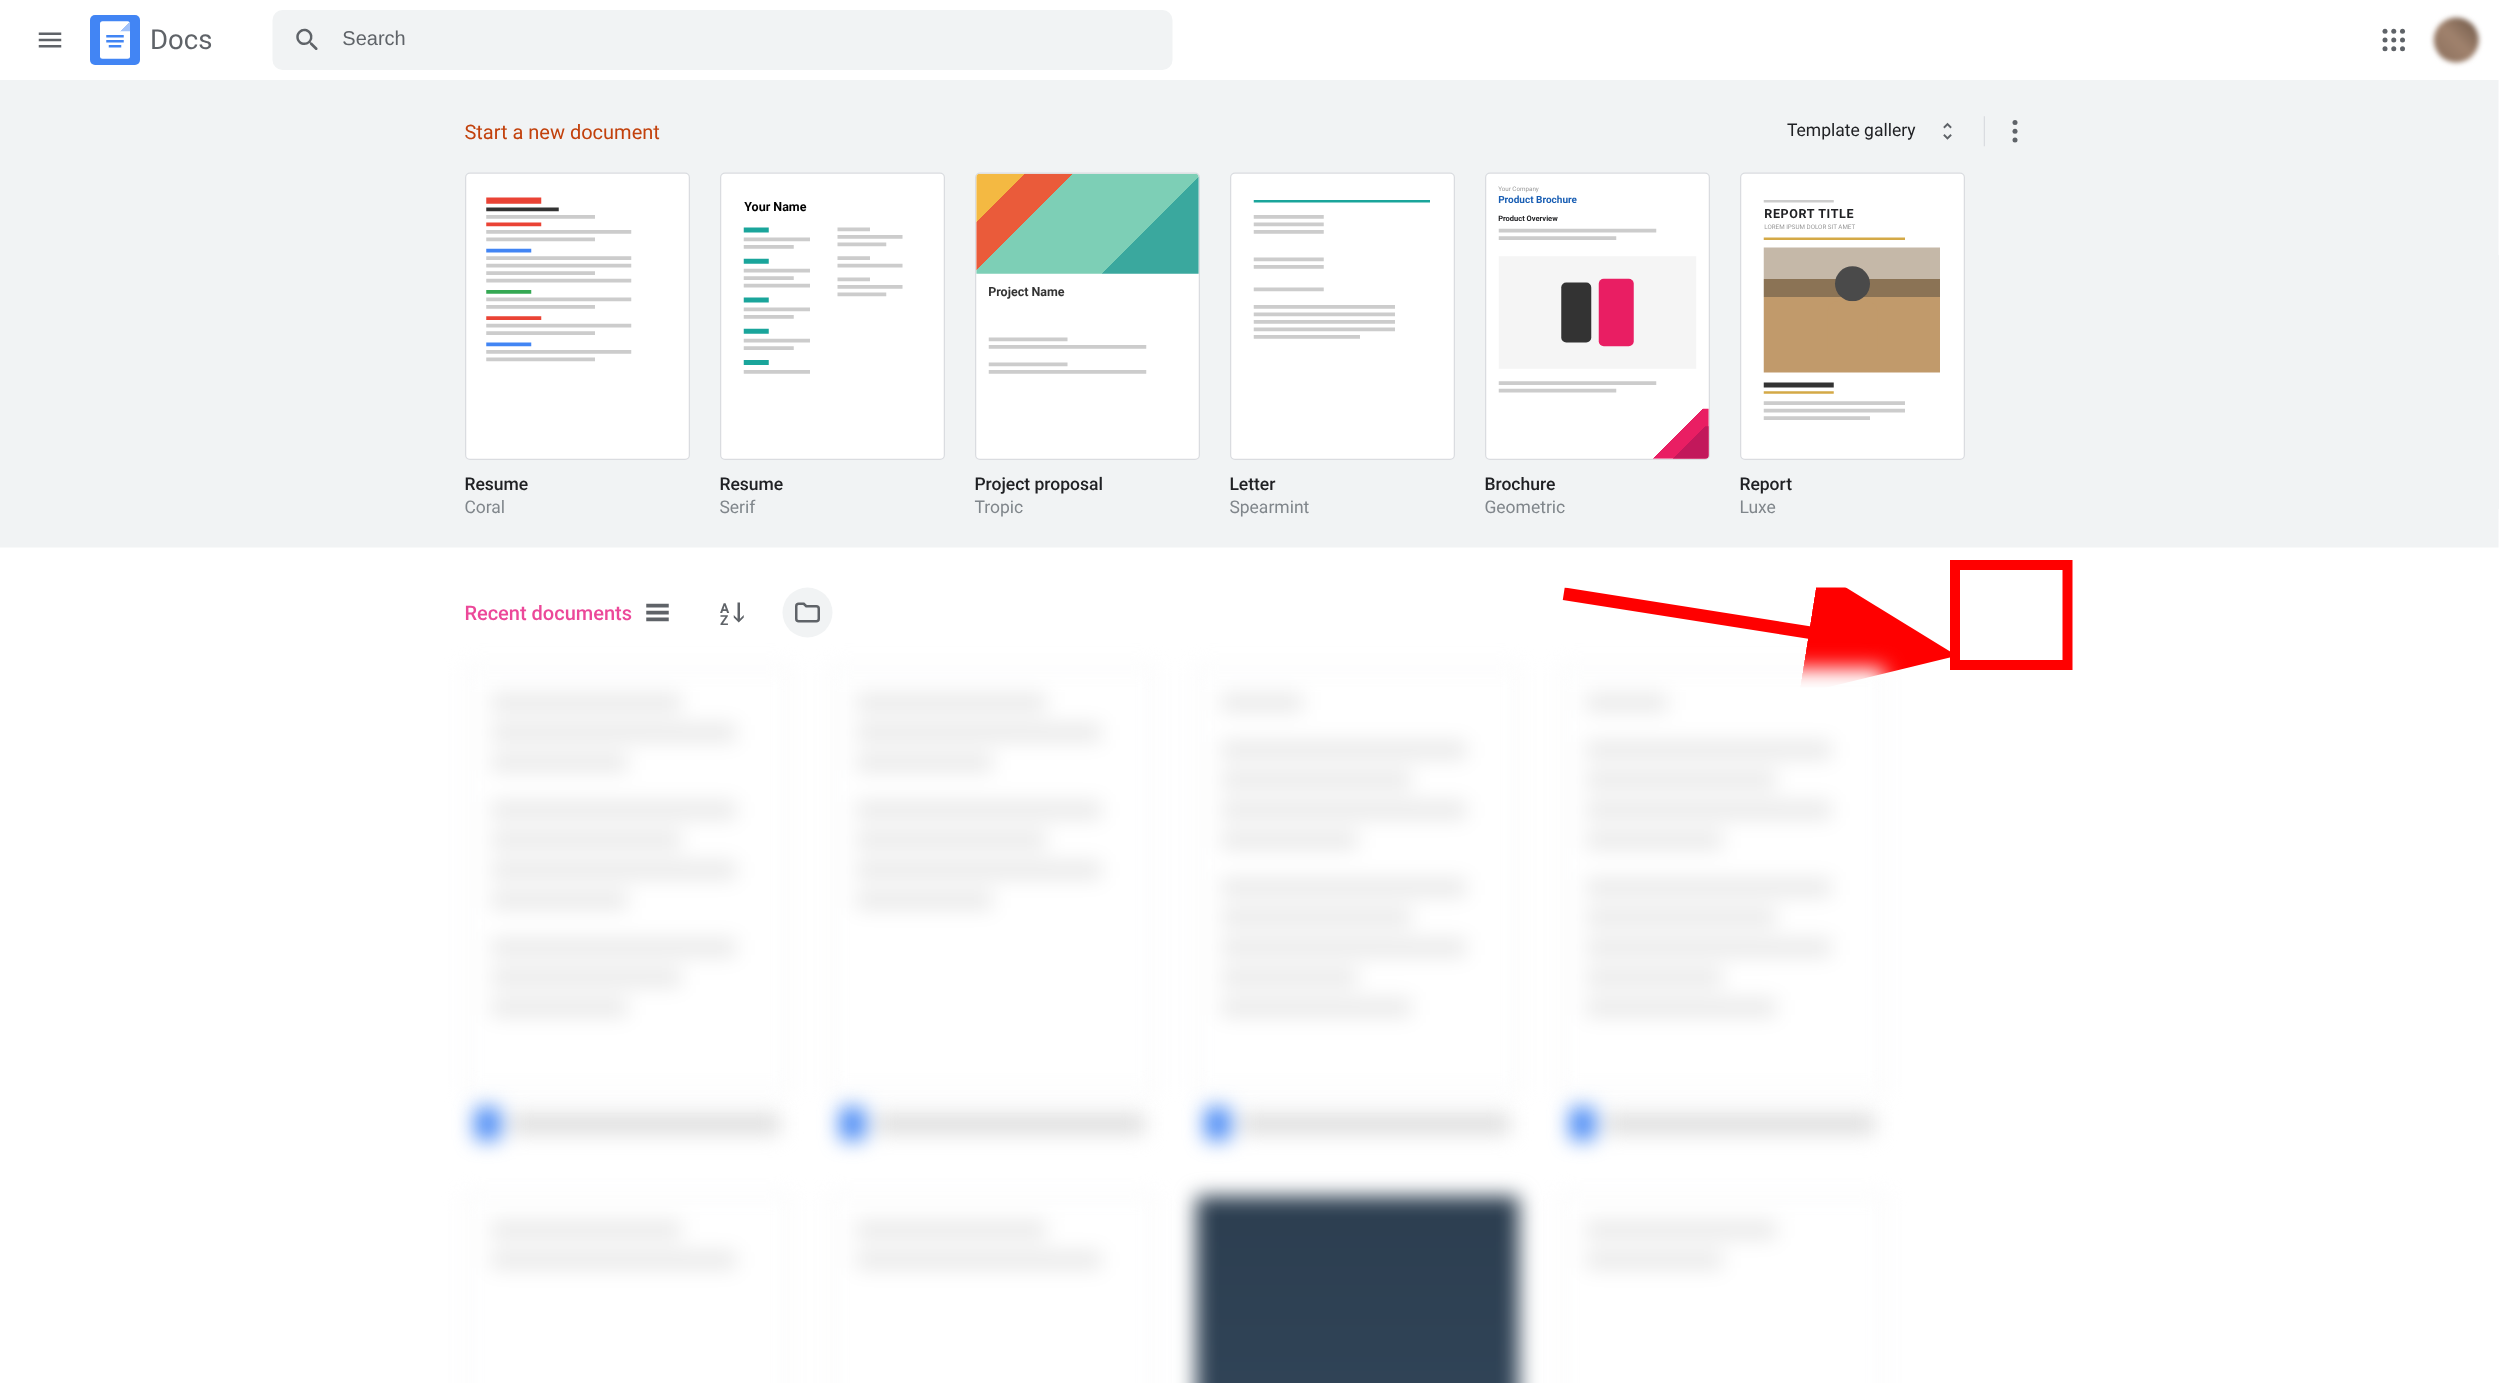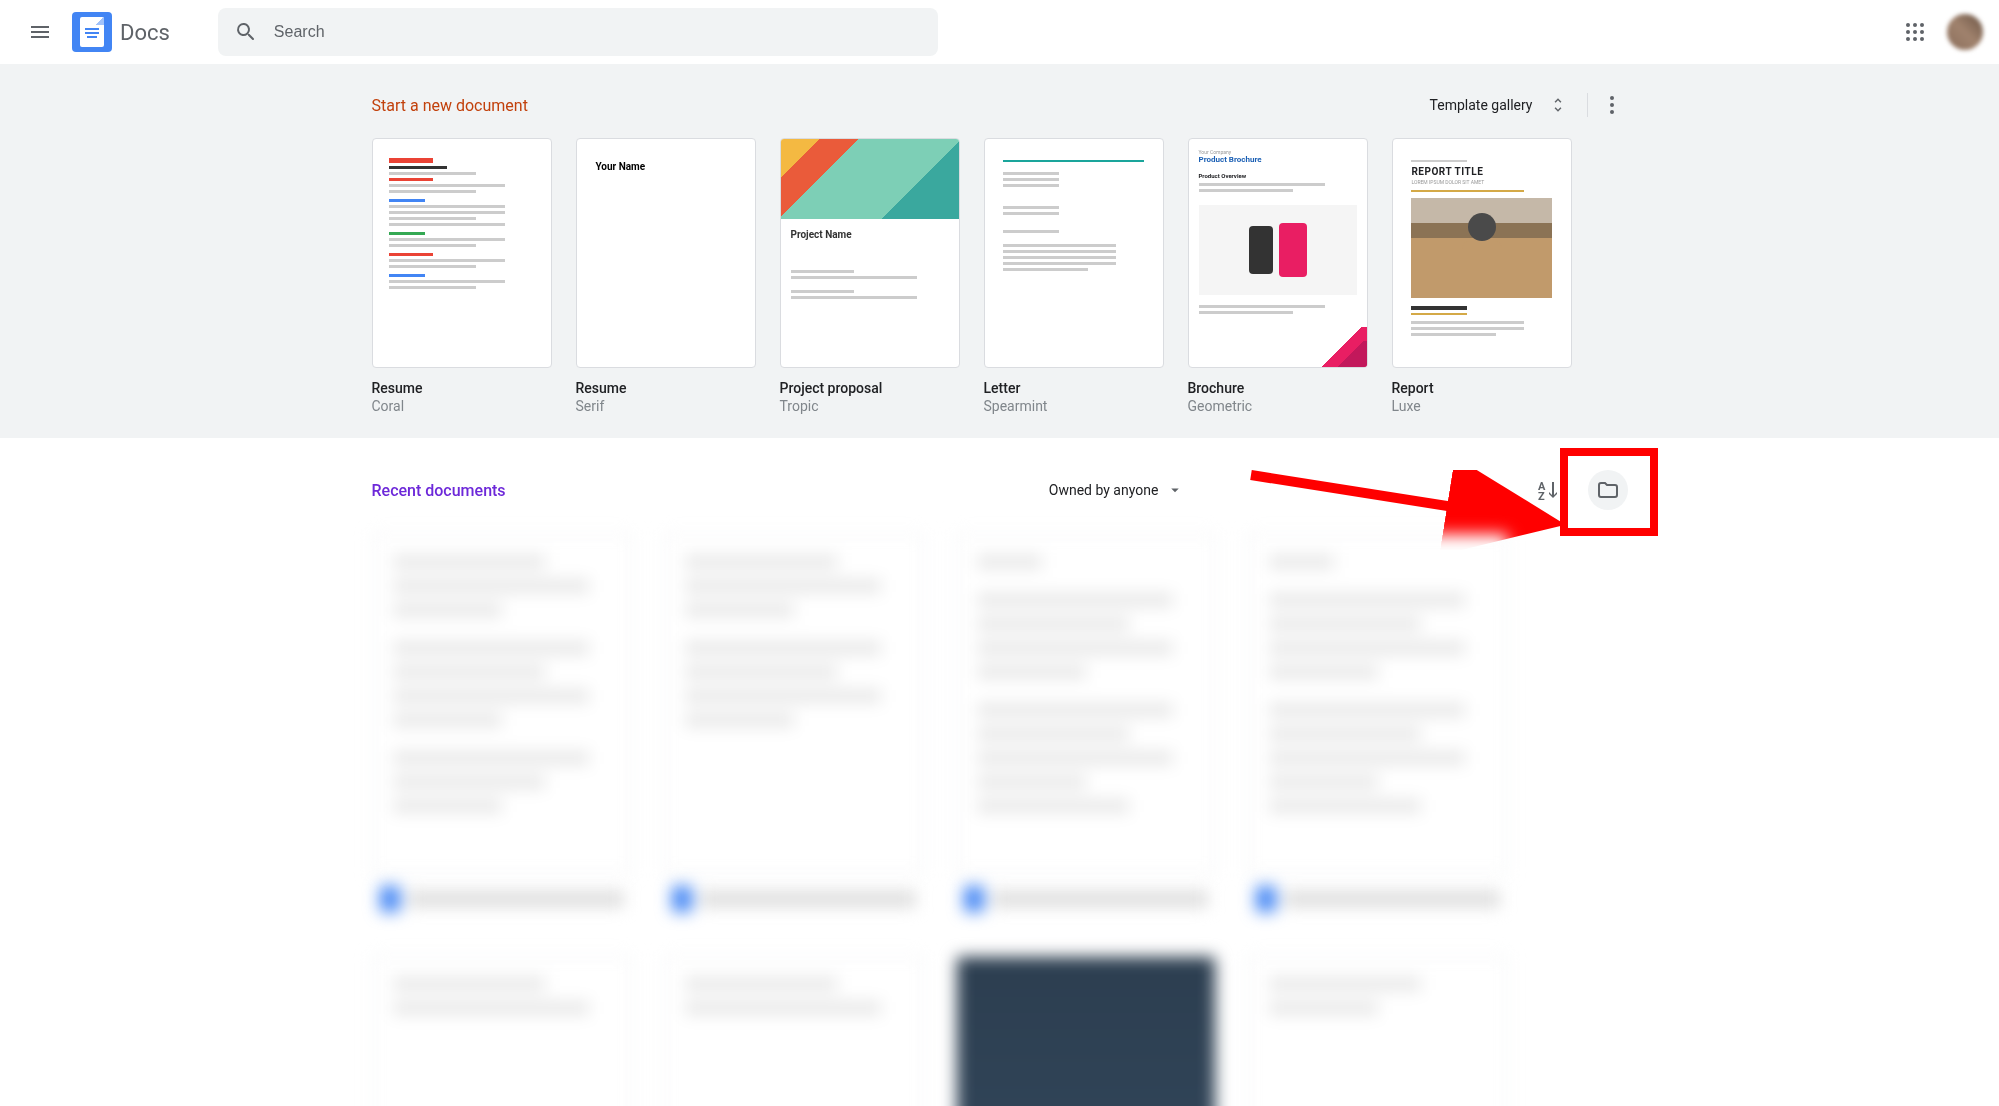--- a/index.html
+++ b/index.html
@@ -272,21 +272,21 @@
     .fl.b { background: #4285f4; width: 25%; }
     .fl.g { background: #34a853; width: 25%; }
     .fl.k { background: #333; }
     .fl.w80 { width: 80%; }
     .fl.w60 { width: 60%; }
     .fl.w40 { width: 40%; }
     .fl.h2 { height: 5px; }
     .fake-resume-serif {
       padding: 10px;
       display: flex;
-      flex-direction: row;
+      flex-direction: column;
     }
     .fake-resume-serif .name { font-size: 10px; font-weight: bold; color: #000; margin-bottom: 8px;}
     .two-col { display: flex; gap: 8px; }
     .col { flex: 1; }
     .sect { margin-bottom: 8px; }
     .teal-bar { height: 4px; background: #1aa59b; width: 30%; margin-bottom: 4px;}
     .fake-letter {
       padding: 10px;
     }
     .green-line { height: 2px; background: #1aa59b; margin-bottom: 10px; }
@@ -377,21 +377,21 @@
     }
     .recent-header {
       display: flex;
       align-items: center;
       padding: 8px 0 24px 0;
       position: relative;
     }
     .recent-title {
       font-size: 16px;
       font-weight: 500;
-      color: #6d28d9;
+      color: #ec4899;
     }
     .recent-middle {
       flex: 1;
       display: flex;
       justify-content: center;
     }
     .owner-filter {
       display: flex;
       align-items: center;
       gap: 8px;
@@ -743,28 +743,20 @@
         <div class="template-sub">Luxe</div>
       </div>
     </div>
   </div>
 </div>
 
 <div class="recent-section">
   <div class="container">
     <div class="recent-header">
       <div class="recent-title">Recent documents</div>
-      <div class="recent-middle">
-        <div class="owner-filter">
-          <span>Owned by anyone</span>
-          <svg width="18" height="18" viewBox="0 0 24 24" fill="#5f6368">
-              <path d="M7 10l5 5 5-5z"></path>
-            </svg>
-        </div>
-      </div>
       <div class="recent-actions">
         <div class="action-btn">
           <svg width="24" height="24" viewBox="0 0 24 24" fill="#5f6368">
               <path d="M3 5h18v3H3V5zm0 5.5h18v3H3v-3zM3 16h18v3H3v-3z"></path>
             </svg>
         </div>
         <div class="action-btn">
           <svg width="24" height="24" viewBox="0 0 24 24" fill="#5f6368">
               <text x="2" y="12" font-size="11" font-weight="bold" fill="#5f6368">A</text>
               <text x="2" y="22" font-size="11" font-weight="bold" fill="#5f6368">Z</text>

